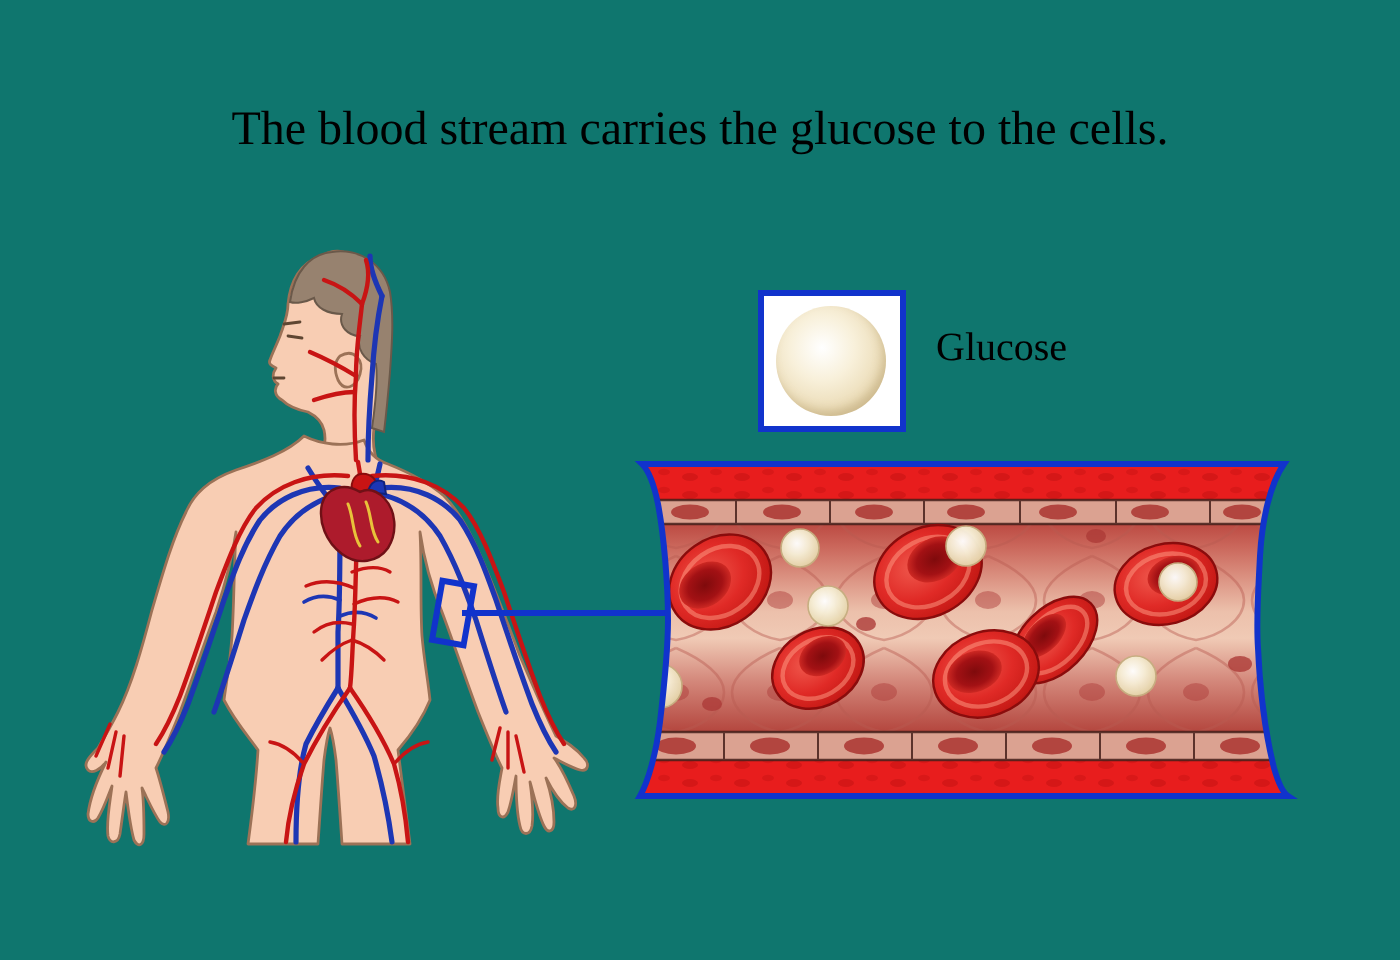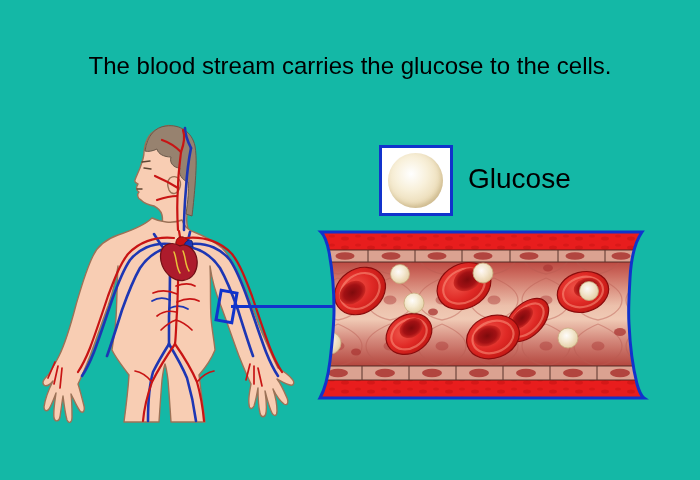--- a/index.html
+++ b/index.html
@@ -1,18 +1,18 @@
 <!DOCTYPE html>
 <html><head>
 <meta charset="utf-8">
 <style>
   html,body{margin:0;padding:0;background:#ffffff;}
   #canvas{
-    position:relative;width:700px;height:480px;background:#14b8a6;overflow:hidden;
-    font-family:Liberation Sans, sans-serif;
+    position:relative;width:700px;height:480px;background:#0f766e;overflow:hidden;
+    font-family:Liberation Serif, serif;
   }
   #title{
     position:absolute;top:52px;left:0;width:700px;text-align:center;
     font-size:24px;color:#000;letter-spacing:0;white-space:nowrap;
   }
   #body-figure{position:absolute;left:38px;top:106px;width:282px;height:322px;}
   #arm-highlight{
     position:absolute;left:217px;top:290px;width:13px;height:27px;
     border:3px solid #1133cc;transform:rotate(10deg);background:transparent;
   }
@@ -22,21 +22,21 @@
   #legend-box{
     position:absolute;left:379px;top:145px;width:68px;height:65px;
     border:3px solid #1133cc;background:#fff;
   }
   #legend-sphere{
     position:absolute;left:6px;top:5px;width:55px;height:55px;border-radius:50%;
     background:radial-gradient(circle at 42% 38%, #ffffff 0%, #f8f0da 35%, #ecddb9 65%, #d9c49a 88%, #cdb78a 100%);
     box-shadow:inset -2px -3px 4px rgba(170,145,95,.35);
   }
   #legend-label{
-    position:absolute;left:468px;top:163px;font-size:28px;color:#000;white-space:nowrap;
+    position:absolute;left:468px;top:163px;font-size:20px;color:#000;white-space:nowrap;
   }
   #vessel-figure{position:absolute;left:308px;top:226px;width:344px;height:176px;}
 </style>
 </head>
 <body>
 
 <div id="canvas">
 
   <div id="title">The blood stream carries the glucose to the cells.</div>
 

